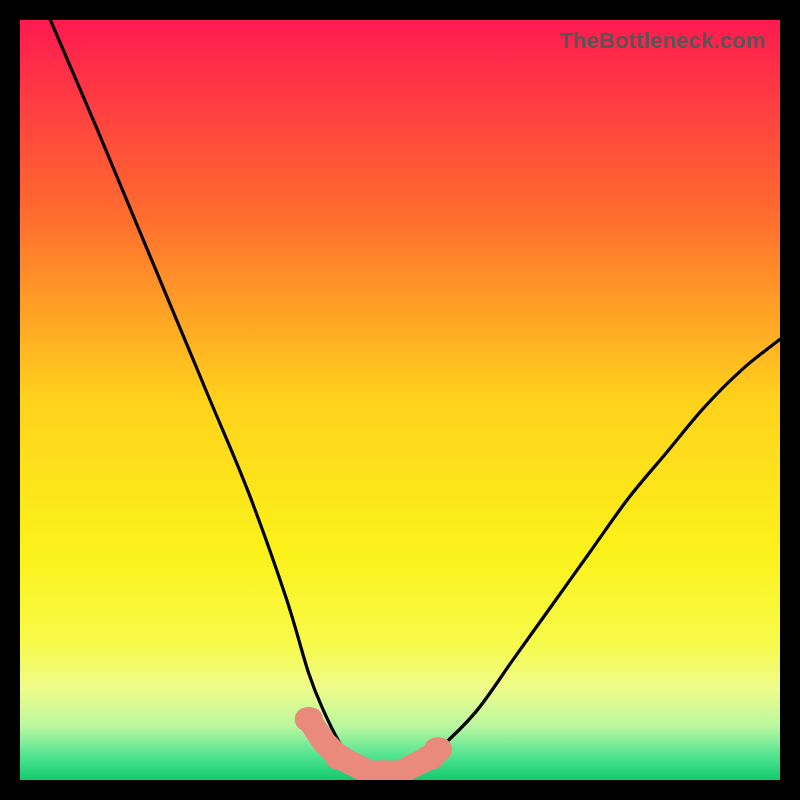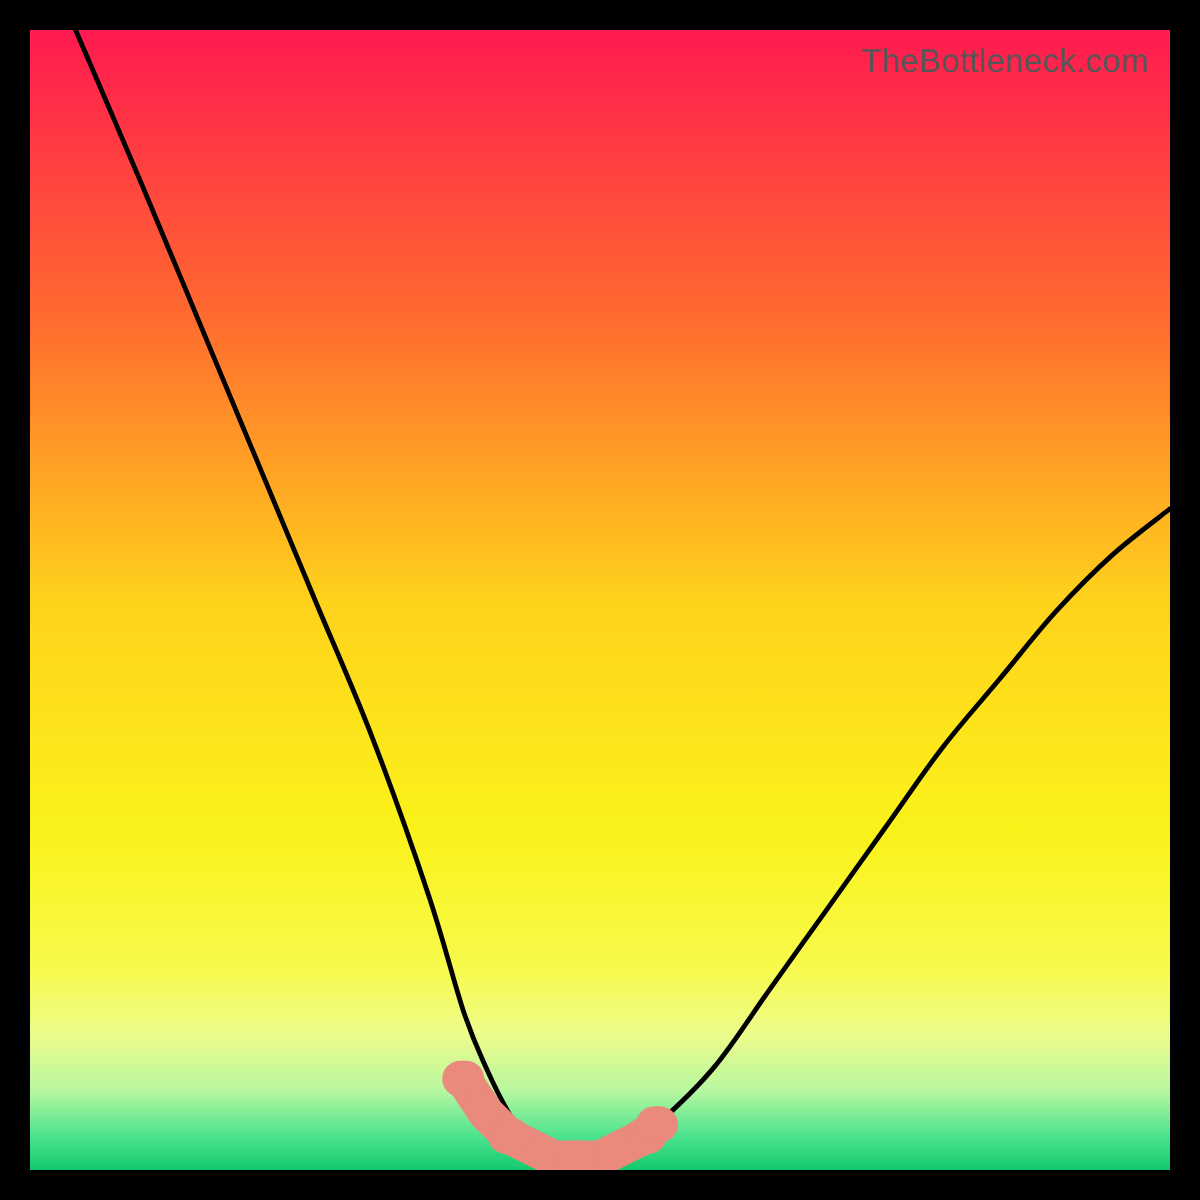--- a/index.html
+++ b/index.html
@@ -25,21 +25,21 @@
     top: 0;
     width: 760px;
     height: 760px;
   }
   .watermark {
     position: absolute;
     top: 8px;
     right: 14px;
     color: #565656;
     font-size: 22px;
-    font-weight: 400;
+    font-weight: 700;
     letter-spacing: 0.2px;
     z-index: 10;
   }
   svg { display: block; }
 </style>
 </head>
 <body>
 
 <div class="frame">
 

